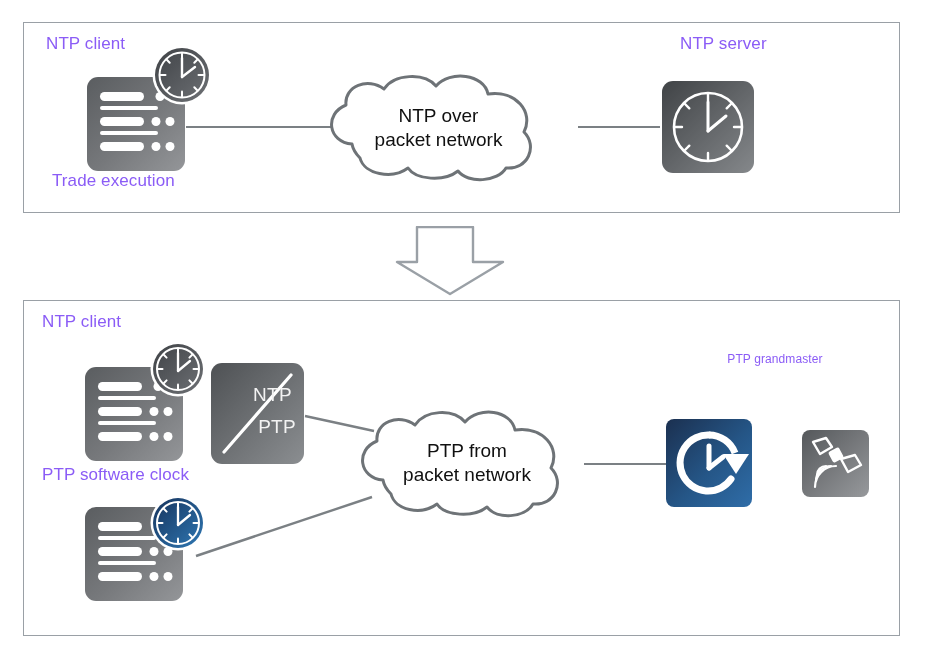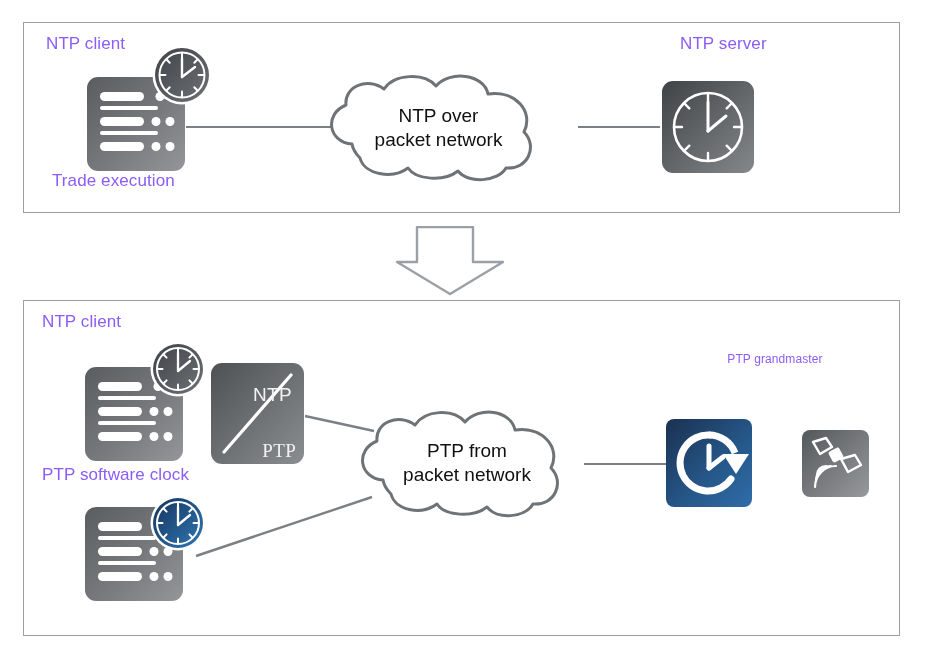--- a/index.html
+++ b/index.html
@@ -104,21 +104,21 @@
 
   
   #ntp-ptp-tile    { left: 210px; top: 362px; width: 95px; height: 103px; }
   .tile-text {
     position: absolute;
     font-size: 19px;
     color: #f2f2f2;
     letter-spacing: .3px;
   }
   #ntp-ptp-tile .t-ntp { left: 10px; top: 22px; margin-left: 33px; }
-  #ntp-ptp-tile .t-ptp { right: 9px; bottom: 3px; font-family: Liberation Serif, serif; }
+  #ntp-ptp-tile .t-ptp { right: 9px; bottom: 27px; }
 
   
   #gm-tile         { left: 665px; top: 418px; width: 88px; height: 90px; }
   
   #sat-tile        { left: 801px; top: 429px; width: 69px; height: 69px; }
 
   
   #diag-lines { position: absolute; left: 0; top: 0; width: 951px; height: 656px; pointer-events: none; }
 
   

